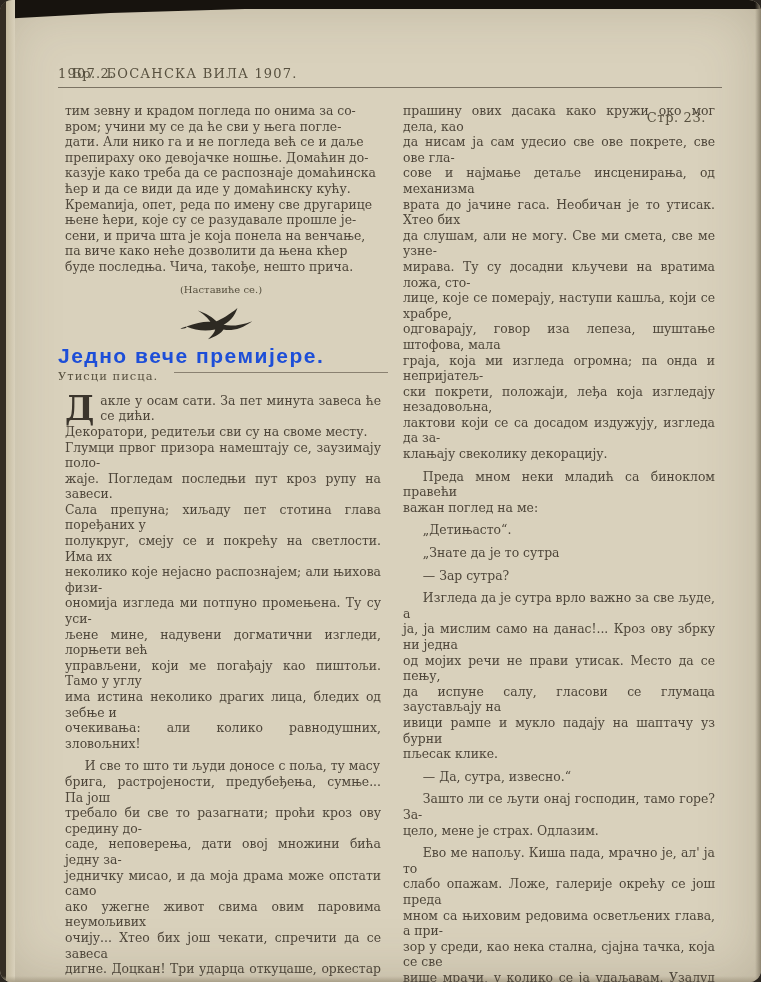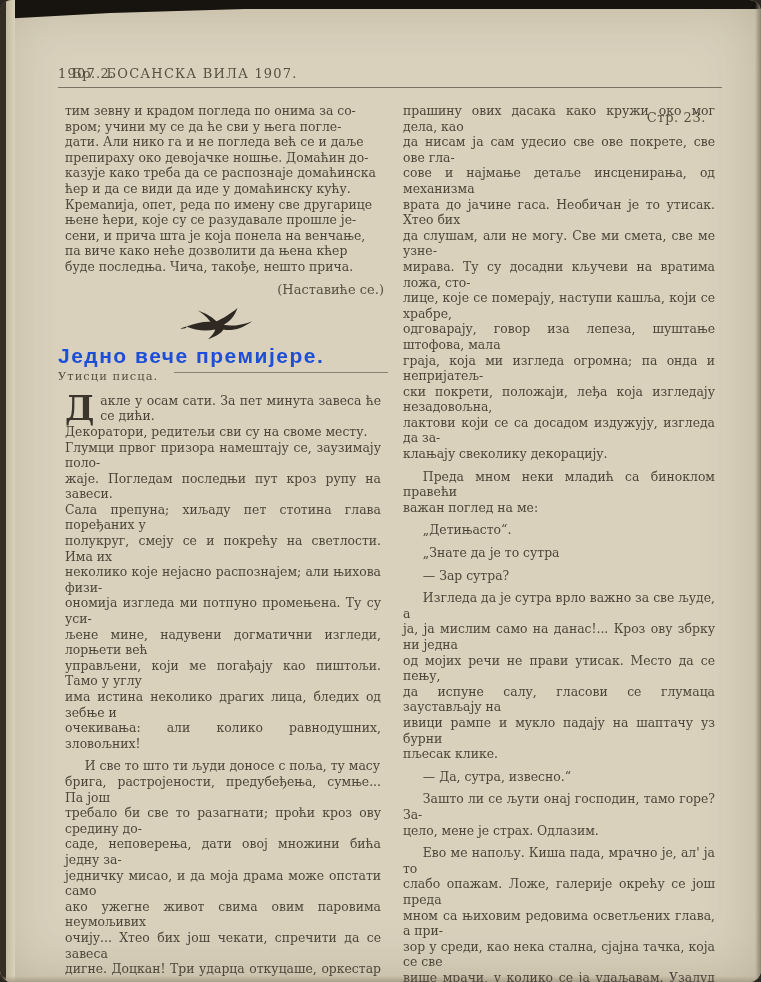--- a/index.html
+++ b/index.html
@@ -26,21 +26,21 @@
   .pghead{position:relative;height:18px;font-size:13px;color:#57503f;letter-spacing:.6px;}
   .pghead .hl{position:absolute;left:14px;top:0;}
   .pghead .hc{position:absolute;left:0;right:0;top:0;letter-spacing:1.2px;}
   .pghead .hr{position:absolute;right:16px;top:0;margin-top:44px;}
   .header-rule{border:0;border-top:1px solid #7b7363;margin:3px 0 8px 0;height:0;}
 
   .columns{display:grid;grid-template-columns:330px 326px;column-gap:8px;}
   .col{font-size:12.4px;line-height:15.6px;text-align:justify;}
   .col p{margin:7px;white-space:pre-line;}
   p.ind{text-indent:1.6em;}
-  .cont-note{text-align:right;font-size:13px;padding-right:4px;line-height:15px;color:#57503f;}
+  .cont-note{text-align:center;font-size:10px;padding-right:4px;line-height:15px;color:#57503f;}
 
   .bird-wrap{text-align:center;margin:8px 0 2px 0;height:38px;}
   .bird-wrap svg{height:36px;}
   .art-title{font-size:21px;font-weight:bold;color:#1d4ed8;letter-spacing:1.5px;
     margin:5px 0 6px 0;font-family:Liberation Sans, sans-serif;}
   .subtitle-row{display:flex;align-items:flex-start;gap:16px;margin:0 0 8px 0;}
   .subtitle-row .sub{font-size:11.5px;letter-spacing:1px;color:#57503f;white-space:nowrap;}
   .subtitle-row .sub-rule{flex:1;border-top:1px solid #8a8171;height:0;margin-top:3px;}
 
   .dropcap{float:left;font-size:33px;line-height:29px;font-weight:bold;color:#3b352c;

